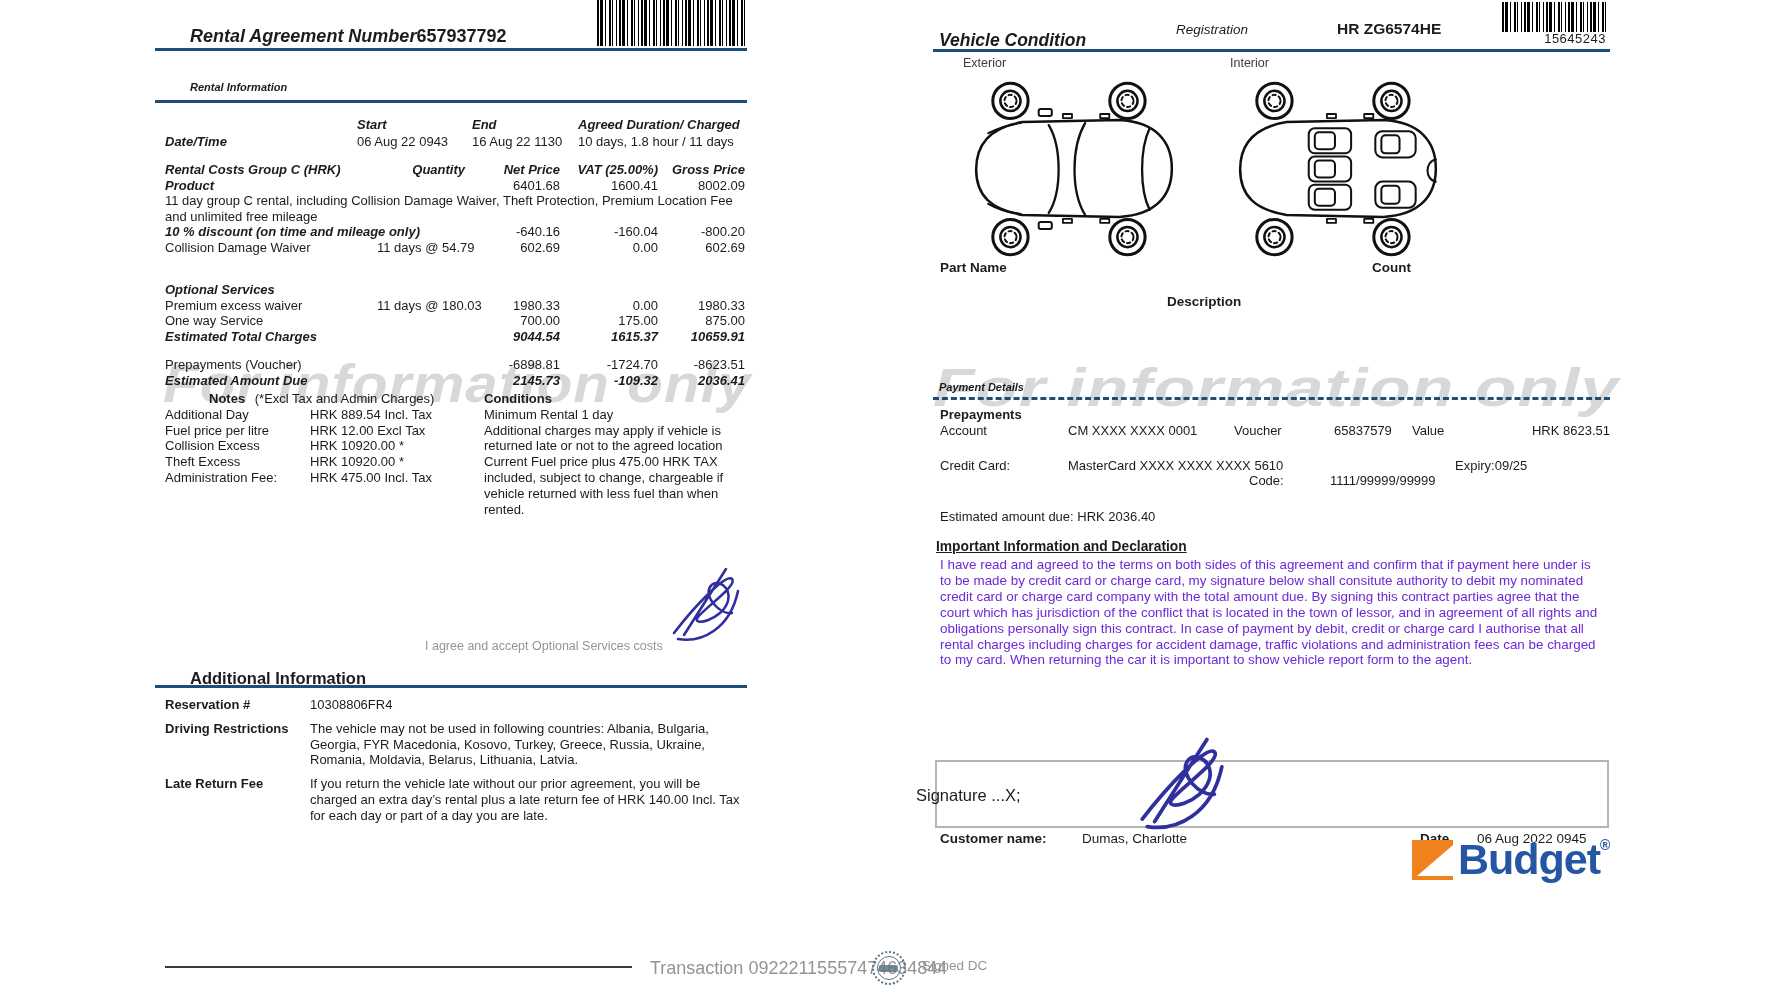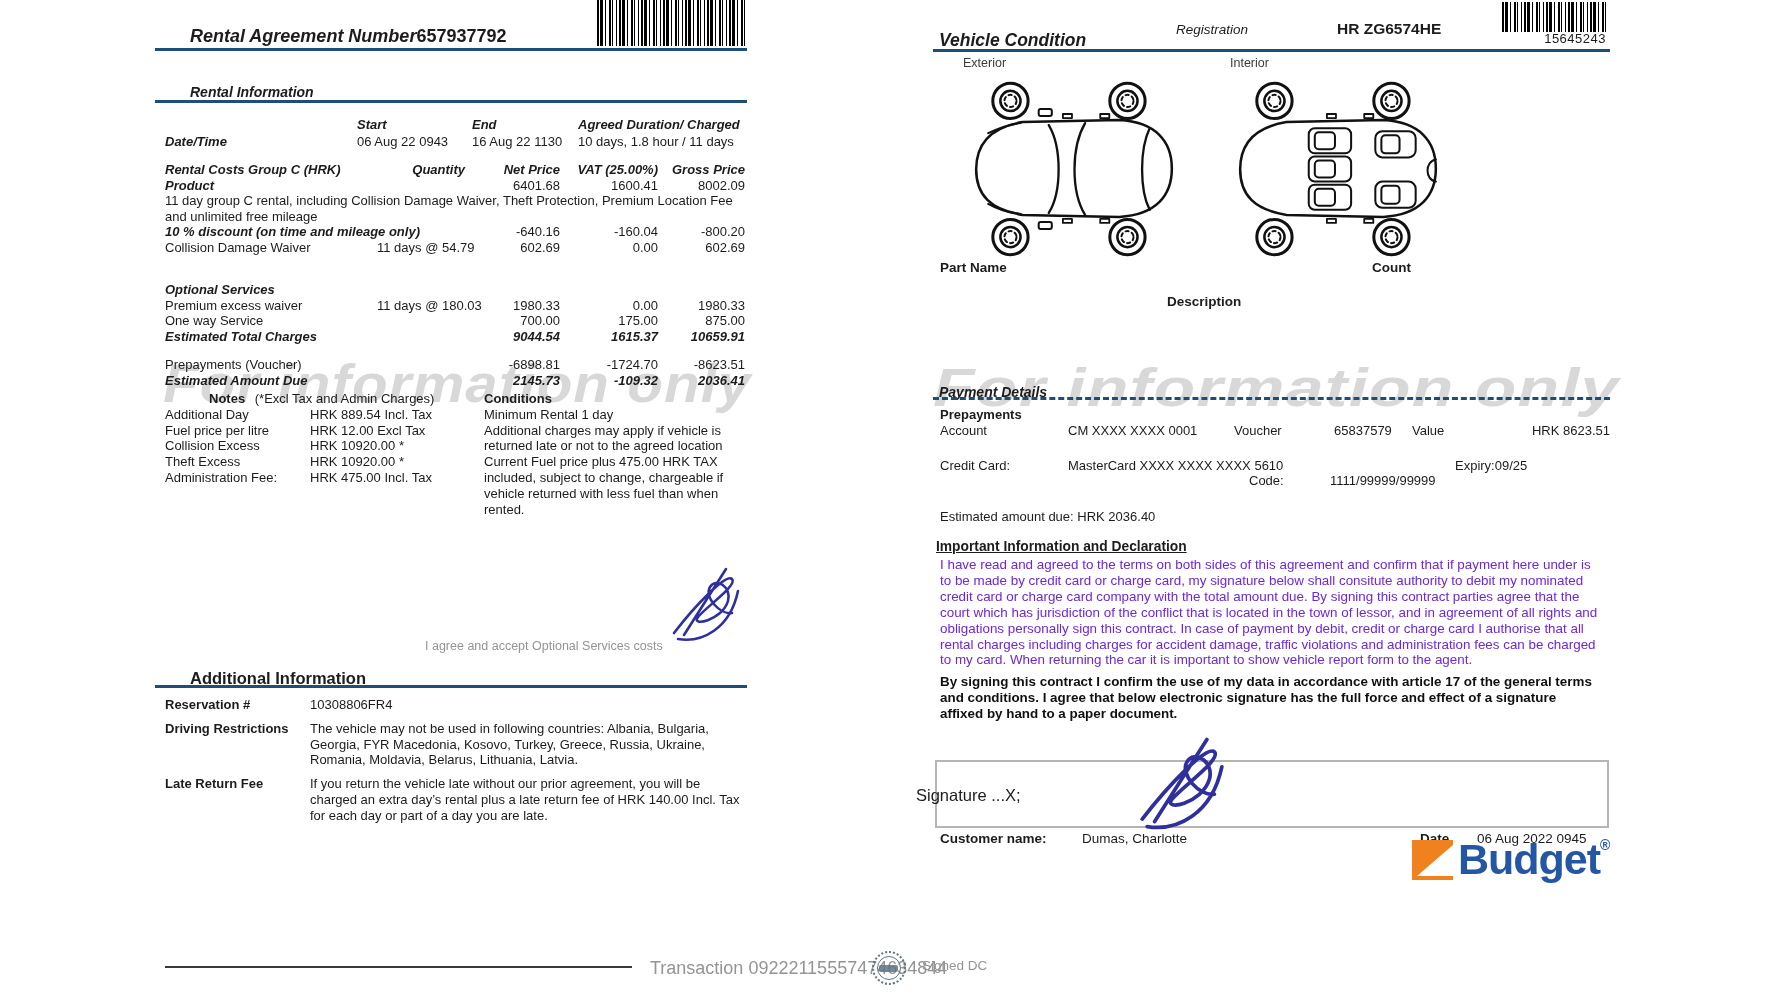--- a/index.html
+++ b/index.html
@@ -12,21 +12,21 @@
   .bi{font-weight:700;font-style:italic;}
   .r{text-align:right;}
   .gray{color:#949494;}
   .nw{white-space:nowrap;}
 
   .rule{position:absolute;height:3px;background:#1d4e79;}
   .rule-dashed{position:absolute;height:0;border-top:3px dashed #1d4e79;}
 
   .doc-h1{position:absolute;font-size:18px;font-weight:700;font-style:italic;white-space:nowrap;}
   .doc-h1 .num{font-style:normal;margin-left:0;}
-  .doc-h2{position:absolute;font-size:14px;font-weight:700;font-style:italic;white-space:nowrap;}
+  .doc-h2{position:absolute;font-size:11px;font-weight:700;font-style:italic;white-space:nowrap;}
   .doc-h2-upright{position:absolute;font-size:16.5px;font-weight:700;white-space:nowrap;}
 
   .watermark{position:absolute;font-size:54px;font-weight:700;font-style:italic;color:#d8d8d8;
              white-space:nowrap;transform-origin:left top;letter-spacing:1px;z-index:0;}
 
   .barcode{position:absolute;background:repeating-linear-gradient(90deg,
       #000 0 2px,#fff 2px 3px,#000 3px 6px,#fff 6px 8px,#000 8px 9px,#fff 9px 12px,
       #000 12px 14px,#fff 14px 15px,#000 15px 16px,#fff 16px 19px,#000 19px 20px,#fff 20px 22px);}
 
   .schedule{position:absolute;display:grid;grid-template-columns:192px 115px 106px 167px;
@@ -291,21 +291,20 @@
   <div class="abs fs13" style="left:1068px;top:458px;">MasterCard XXXX XXXX XXXX 5610</div>
   <div class="abs fs13" style="left:1455px;top:458px;">Expiry:09/25</div>
   <div class="abs fs13" style="left:1249px;top:473px;">Code:</div>
   <div class="abs fs13" style="left:1330px;top:473px;">1111/99999/99999</div>
 
   <div class="abs fs13" style="left:940px;top:509px;">Estimated amount due: HRK 2036.40</div>
 
   <div class="abs b" style="left:936px;top:539px;font-size:13.8px;text-decoration:underline;">Important Information and Declaration</div>
   <div class="decl" style="left:940px;top:557px;">
     <div class="para">I have read and agreed to the terms on both sides of this agreement and confirm that if payment here under is to be made by credit card or charge card, my signature below shall consitute authority to debit my nominated credit card or charge card company with the total amount due. By signing this contract parties agree that the court which has jurisdiction of the conflict that is located in the town of lessor, and in agreement of all rights and obligations personally sign this contract. In case of payment by debit, credit or charge card I authorise that all rental charges including charges for accident damage, traffic violations and administration fees can be charged to my card. When returning the car it is important to show vehicle report form to the agent.</div>
-    <div class="para emph">By signing this contract I confirm the use of my data in accordance with article 17 of the general terms and conditions. I agree that below electronic signature has the full force and effect of a signature affixed by hand to a paper document.</div>
   </div>
 
   <div class="sigbox" style="left:935px;top:760px;width:670px;height:64px;"></div>
   <div class="sig-label" style="left:916px;top:786px;">Signature ...X;</div>
   <svg class="abs" style="left:1128px;top:732px;" width="118" height="102" viewBox="0 0 84 82">
     <path d="M6,70 C26,44 58,10 64,16 C70,22 38,44 30,54 C22,64 54,58 60,38 C64,24 48,14 42,24 C36,34 52,52 64,50 M10,76 C34,80 62,66 70,28 M58,6 L16,72" fill="none" stroke="#2f2f9d" stroke-width="3" stroke-linecap="round"></path>
   </svg>
 
   <div class="abs b" style="left:940px;top:831px;font-size:13.5px;">Customer name:</div>
   <div class="abs" style="left:1082px;top:831px;font-size:13.5px;">Dumas, Charlotte</div>

